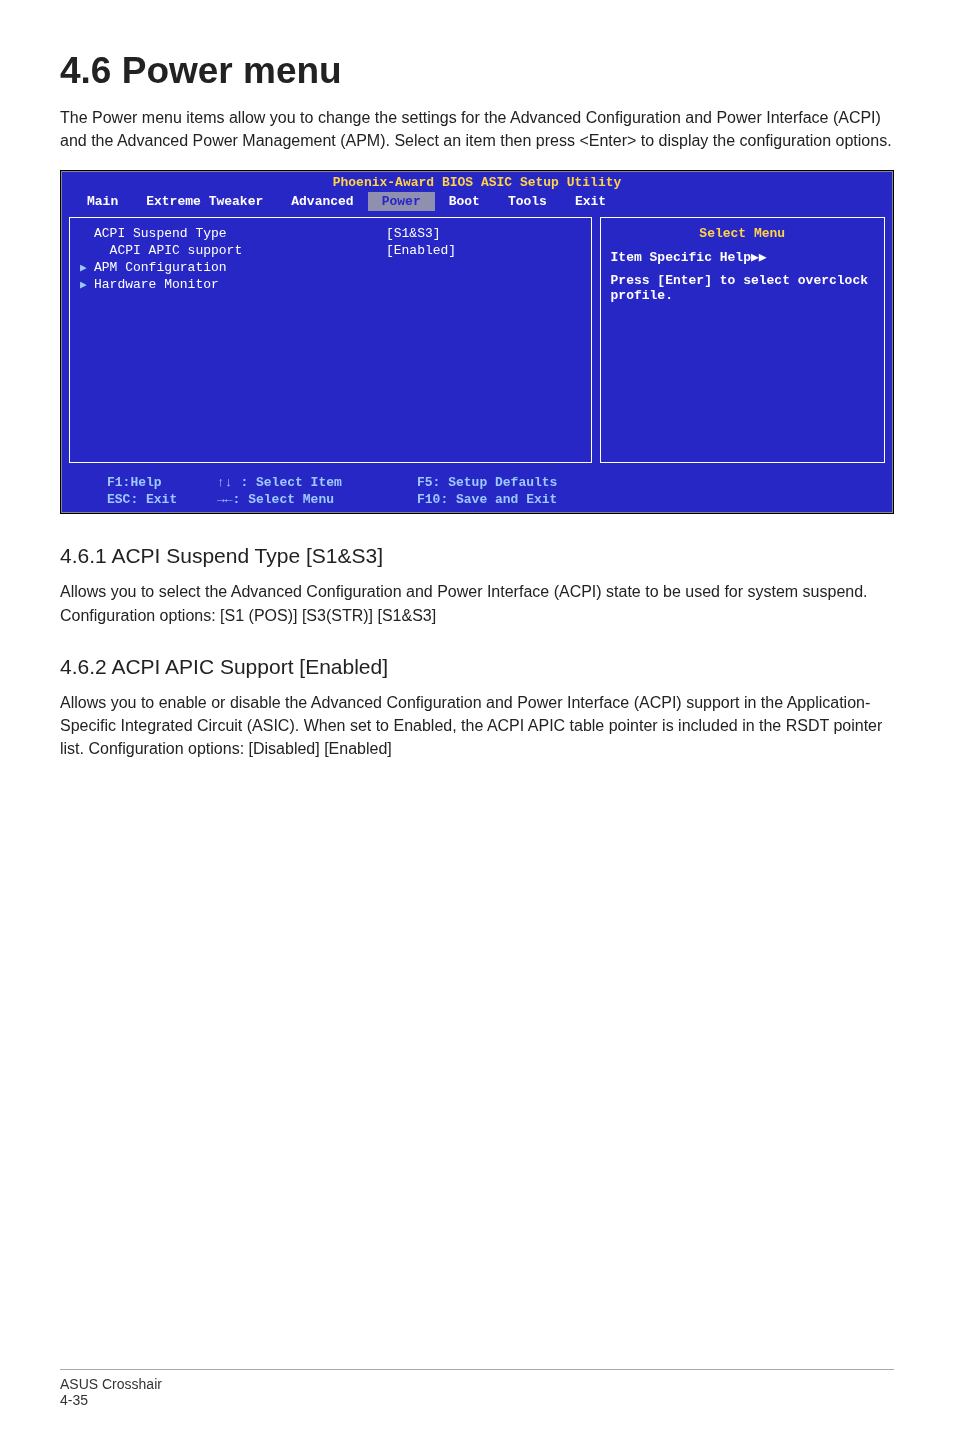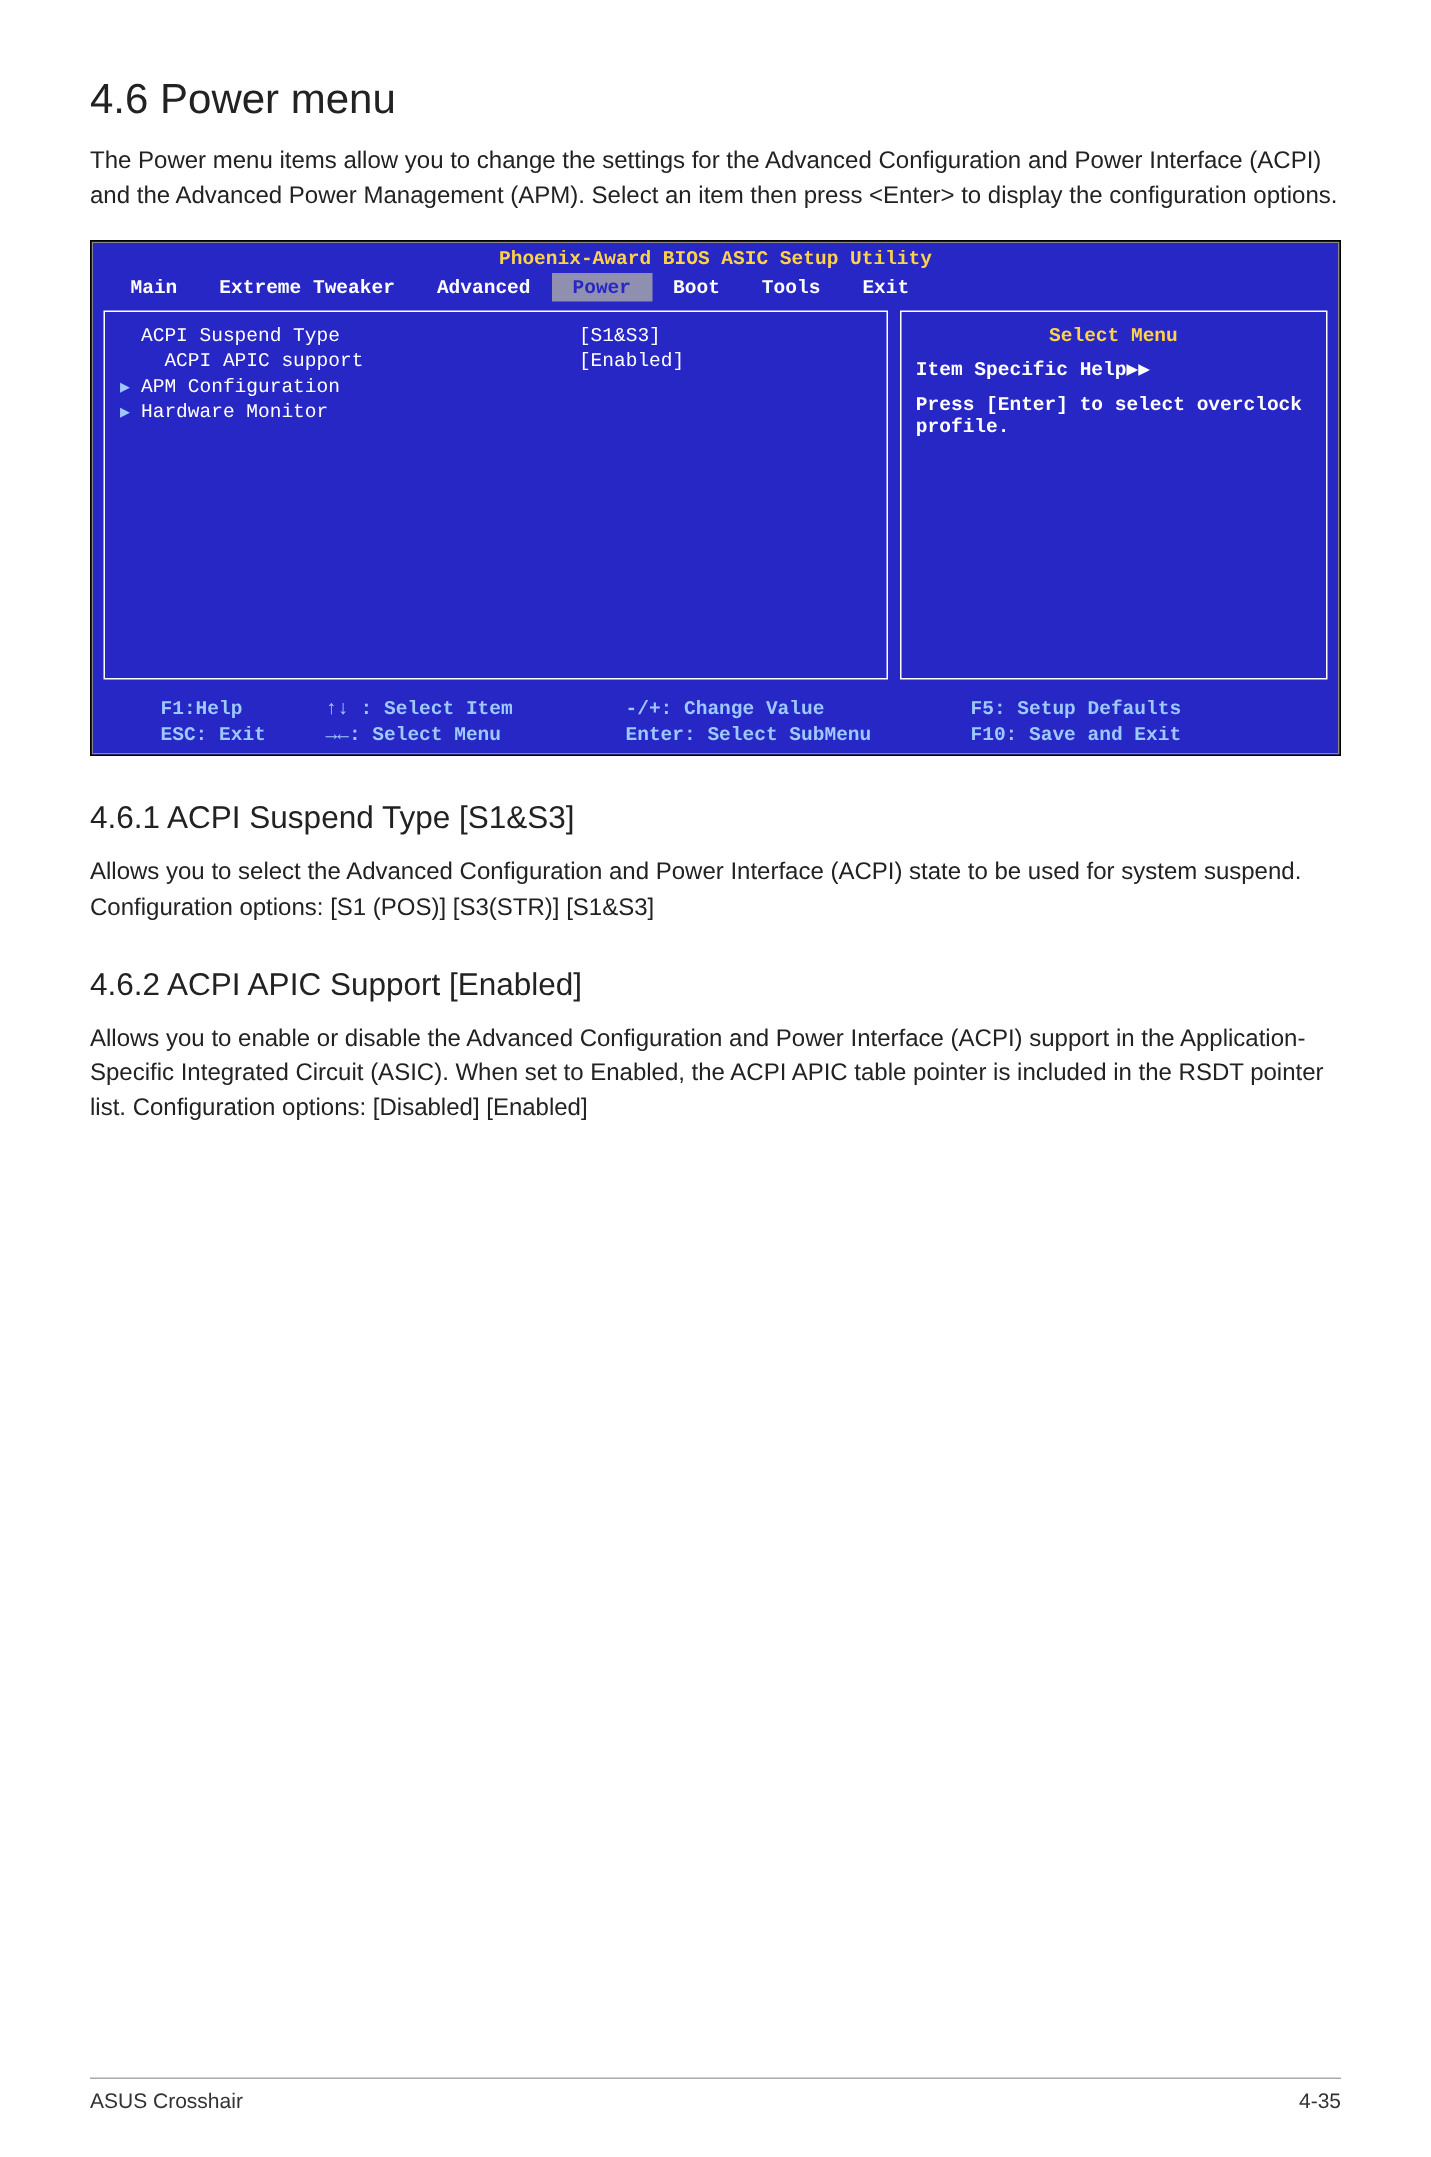--- a/index.html
+++ b/index.html
@@ -5,22 +5,22 @@
   * { box-sizing: border-box; margin: 0; padding: 0; }
   body {
     font-family: Arial, Helvetica, sans-serif;
     color: #222;
     width: 954px;
     height: 1438px;
     padding: 50px 60px 30px 60px;
     position: relative;
   }
   h1.page-title {
-    font-size: 28px;
-    font-weight: normal;
+    font-size: 37px;
+    font-weight: bold;
     margin-bottom: 14px;
   }
   p.body-text {
     font-size: 16px;
     line-height: 1.45;
     margin-bottom: 18px;
   }
   h2.section-title {
     font-size: 21px;
     font-weight: normal;
@@ -132,20 +132,21 @@
     position: absolute;
     bottom: 30px;
     left: 60px;
     right: 60px;
     border-top: 1px solid #aaa;
     padding-top: 6px;
     display: flex;
     justify-content: space-between;
     font-size: 14px;
     color: #333;
+    flex-direction: column;
   }
 </style>
 </head>
 <body>
 
 <h1 class="page-title">4.6    Power menu</h1>
 <p class="body-text">The Power menu items allow you to change the settings for the Advanced Configuration and Power Interface (ACPI) and the Advanced Power Management (APM). Select an item then press &lt;Enter&gt; to display the configuration options.</p>
 
 <div class="bios-box">
   <div class="bios-header">Phoenix-Award BIOS ASIC Setup Utility</div>
@@ -193,24 +194,20 @@
 
   <div class="bios-footer">
     <div class="col col1">
       <span>F1:Help</span>
       <span>ESC: Exit</span>
     </div>
     <div class="col col2">
       <span>↑↓ : Select Item</span>
       <span>→←: Select Menu</span>
     </div>
-    <div class="col col3">
-      <span>-/+: Change Value</span>
-      <span>Enter: Select SubMenu</span>
-    </div>
     <div class="col col4">
       <span>F5: Setup Defaults</span>
       <span>F10: Save and Exit</span>
     </div>
   </div>
 </div>
 
 <h2 class="section-title">4.6.1    ACPI Suspend Type [S1&amp;S3]</h2>
 <p class="body-text">Allows you to select the Advanced Configuration and Power Interface (ACPI) state to be used for system suspend. Configuration options: [S1 (POS)] [S3(STR)] [S1&amp;S3]</p>
 

